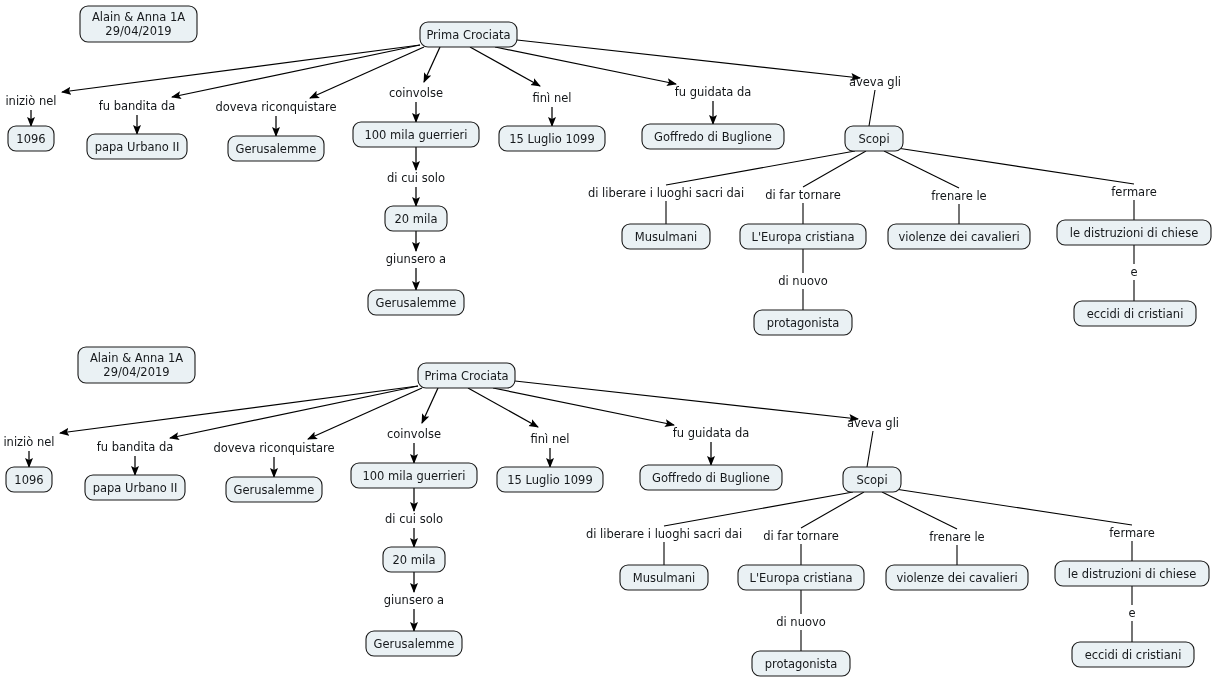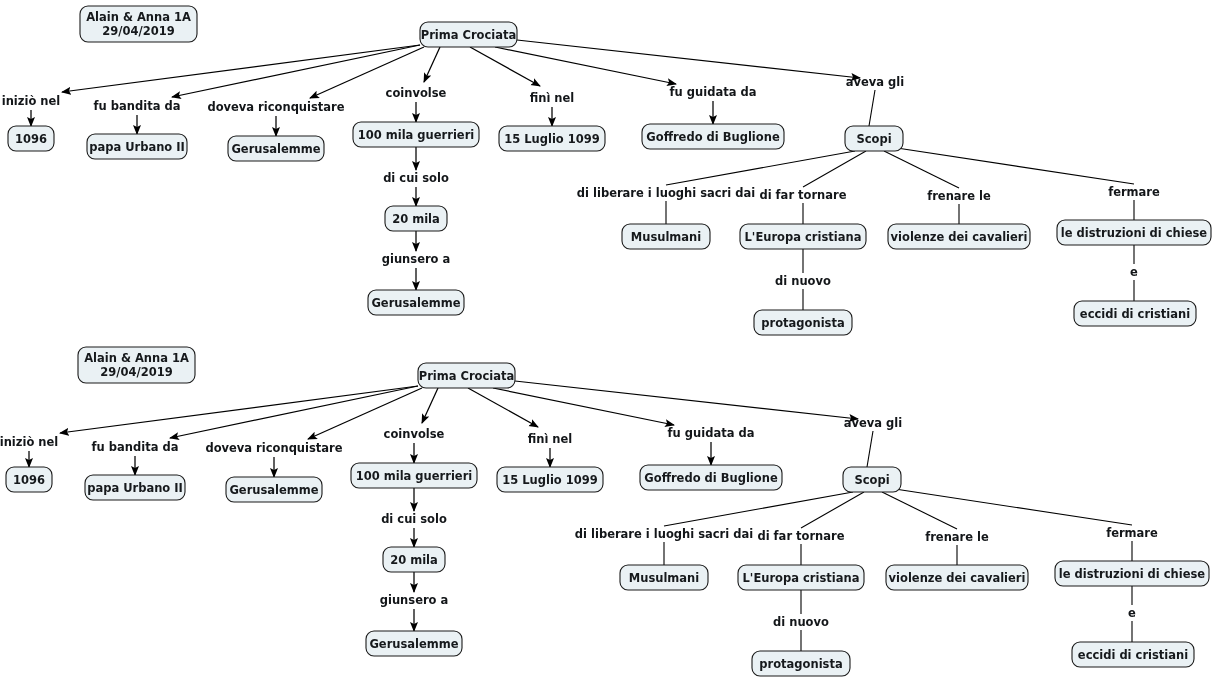--- a/index.html
+++ b/index.html
@@ -12,21 +12,20 @@
     width: 1214px;
     height: 680px;
     font-family: "DejaVu Sans", "Liberation Sans", sans-serif;
     overflow: hidden;
     position: relative;
   }
   #map-root {
     position: relative;
     width: 1066px;
     height: 680px;
-    font-weight: bold;
   }
   svg.cmap-layer {
     position: absolute;
     left: 0;
     top: 0;
     width: 1214px;
     height: 680px;
     display: block;
   }
   .node-box rect {

